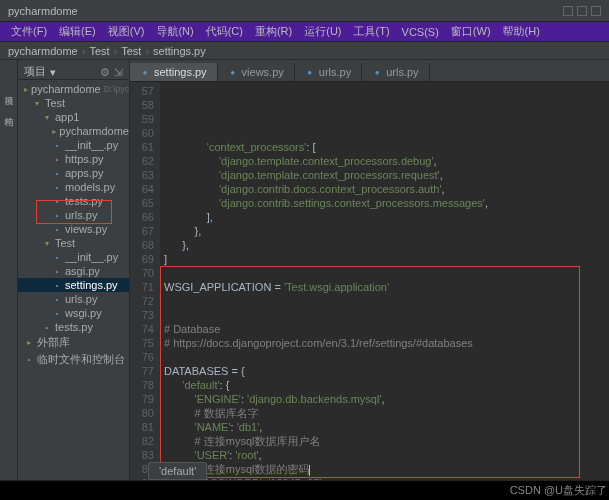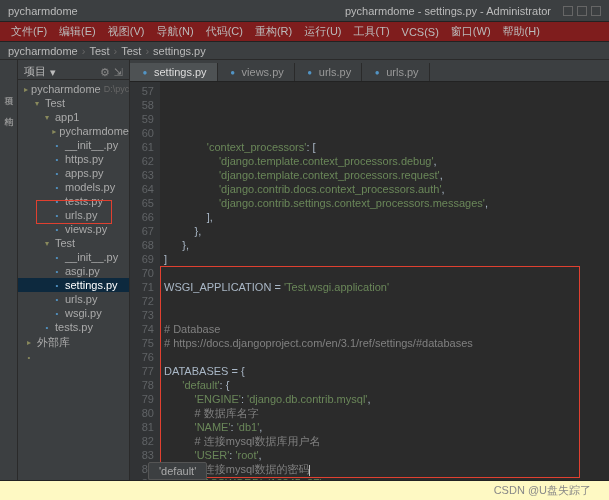--- a/index.html
+++ b/index.html
@@ -1,21 +1,21 @@
 <!DOCTYPE html>
 <html><head>
 <meta charset="utf-8">
 <style>
 *{margin:0;padding:0;box-sizing:border-box;font-family:"Microsoft YaHei","Segoe UI",sans-serif;font-size:11px}
 body{background:#2b2b2b;color:#a9b7c6;width:609px;height:500px;overflow:hidden;position:relative}
 .titlebar{background:#3c3f41;height:22px;display:flex;align-items:center;justify-content:space-between;padding:0 8px;color:#bbb;font-size:10px;border-bottom:1px solid #222}
 .titlebar-r{display:flex;gap:12px;align-items:center}
 .win-btns{display:flex;gap:4px}
 .win-btn{width:10px;height:10px;border:1px solid #666}
-.menubar{background:#7f1d1d;height:20px;display:flex;align-items:center;padding:0 6px;gap:2px;font-size:10px;color:#bbb;border-bottom:1px solid #222}
+.menubar{background:#4c1d95;height:20px;display:flex;align-items:center;padding:0 6px;gap:2px;font-size:10px;color:#bbb;border-bottom:1px solid #222}
 .menu-item{padding:2px 5px;cursor:pointer}
 .crumbs{background:#3c3f41;height:18px;display:flex;align-items:center;padding:0 8px;font-size:10px;color:#bbb;border-bottom:1px solid #2a2a2a;gap:4px}
 .crumbs .sep{color:#666}
 .main{display:flex;height:calc(500px - 60px - 20px)}
 .side-rail{width:18px;background:#3c3f41;border-right:1px solid #2a2a2a;display:flex;flex-direction:column;align-items:center;gap:20px;padding-top:30px}
 .rail-txt{writing-mode:vertical-rl;font-size:9px;color:#999}
 .sidebar{width:112px;background:#3c3f41;border-right:1px solid #2a2a2a;overflow:hidden}
 .side-hdr{height:20px;display:flex;align-items:flex-end;padding:0 6px;font-size:10px;color:#bbb;border-bottom:1px solid #2a2a2a;gap:4px}
 .side-hdr .gear{margin-left:auto;color:#888}
 .tree{padding:2px 0;font-size:10px;color:#aaa}
@@ -35,31 +35,30 @@
 .tab .ic-py{color:#5294c4}
 .editor{flex:1;display:flex;overflow:hidden;font-family:Consolas,monospace;font-size:10px;line-height:14px;position:relative}
 .gutter{width:30px;background:#313335;color:#606366;text-align:right;padding:2px 6px 2px 0;user-select:none}
 .code{flex:1;padding:2px 4px;white-space:pre;color:#a9b7c6;position:relative}
 .c-str{color:#6a8759}
 .c-cmt{color:#808080}
 .c-op{color:#a9b7c6}
 .caret{border-left:1px solid #bbb;display:inline-block;height:11px;vertical-align:middle}
 .red-box2{position:absolute;border:1.5px solid #e04030;left:0px;top:184px;width:420px;height:212px;pointer-events:none}
 .cur-line{position:absolute;left:0;right:0;top:268px;height:14px;background:#323232;z-index:-1}
-.status{position:absolute;bottom:0;left:0;right:0;height:20px;background:#fef9c3;border-top:1px solid #222;display:flex;align-items:center;padding:0 18px;font-size:10px;color:#888;gap:10px}
+.status{position:absolute;bottom:0;left:0;right:0;height:20px;background:#000000;border-top:1px solid #222;display:flex;align-items:center;padding:0 2px;font-size:10px;color:#888;gap:10px}
 .status .r{margin-left:auto;display:flex;gap:14px}
 .mini-crumb{position:absolute;bottom:20px;left:148px;background:#3c3f41;padding:2px 10px;font-size:9px;color:#aaa;border:1px solid #555;border-radius:2px}
 </style>
 </head>
 <body>
 
 <div class="titlebar">
   <span>pycharmdome</span>
   <div class="titlebar-r">
-    <span>pycharmdome - settings.py - Administrator</span>
     <div class="win-btns">
       <span class="win-btn"></span>
       <span class="win-btn"></span>
       <span class="win-btn"></span>
     </div>
   </div>
 </div>
 
 <div class="menubar" id="menubar">
     <span class="menu-item">文件(F)</span>
@@ -170,20 +169,21 @@
         <div class="tree-item d2">
           <span class="ic ic-py">•</span>
           <span>tests.py</span>
         </div>
         <div class="tree-item d0">
           <span class="ic ic-fold">▸</span>
           <span>外部库</span>
         </div>
         <div class="tree-item d0">
           <span class="ic ic-fold">•</span>
+          <span>临时文件和控制台</span>
         </div>
       </div>
   </div>
   <div class="editor-area">
     <div class="tabs" id="tabs">
         <div class="tab act">
           <span class="ic ic-py">●</span>
           <span>settings.py</span>
         </div>
         <div class="tab">
@@ -256,21 +256,21 @@
 <span class="c-op">]</span>
 
 <span class="c-op">WSGI_APPLICATION = </span><span class="c-str">'Test.wsgi.application'</span>
 
 
 <span class="c-cmt"># Database</span>
 <span class="c-cmt"># https://docs.djangoproject.com/en/3.1/ref/settings/#databases</span>
 
 <span class="c-op">DATABASES = {</span>
       <span class="c-str">'default'</span><span class="c-op">: {</span>
-          <span class="c-str">'ENGINE'</span><span class="c-op">: </span><span class="c-str">'django.db.contrib.mysql'</span><span class="c-op">,</span>
+          <span class="c-str">'ENGINE'</span><span class="c-op">: </span><span class="c-str">'django.db.backends.mysql'</span><span class="c-op">,</span>
           <span class="c-cmt"># 数据库名字</span>
           <span class="c-str">'NAME'</span><span class="c-op">: </span><span class="c-str">'db1'</span><span class="c-op">,</span>
           <span class="c-cmt"># 连接mysql数据库用户名</span>
           <span class="c-str">'USER'</span><span class="c-op">: </span><span class="c-str">'root'</span><span class="c-op">,</span>
           <span class="c-cmt"># 连接mysql数据的密码</span><span class="caret"></span>
           <span class="c-str">'PASSWORD'</span><span class="c-op">: </span><span class="c-str">'12345a87'</span><span class="c-op">,</span>
           
           
           
           

